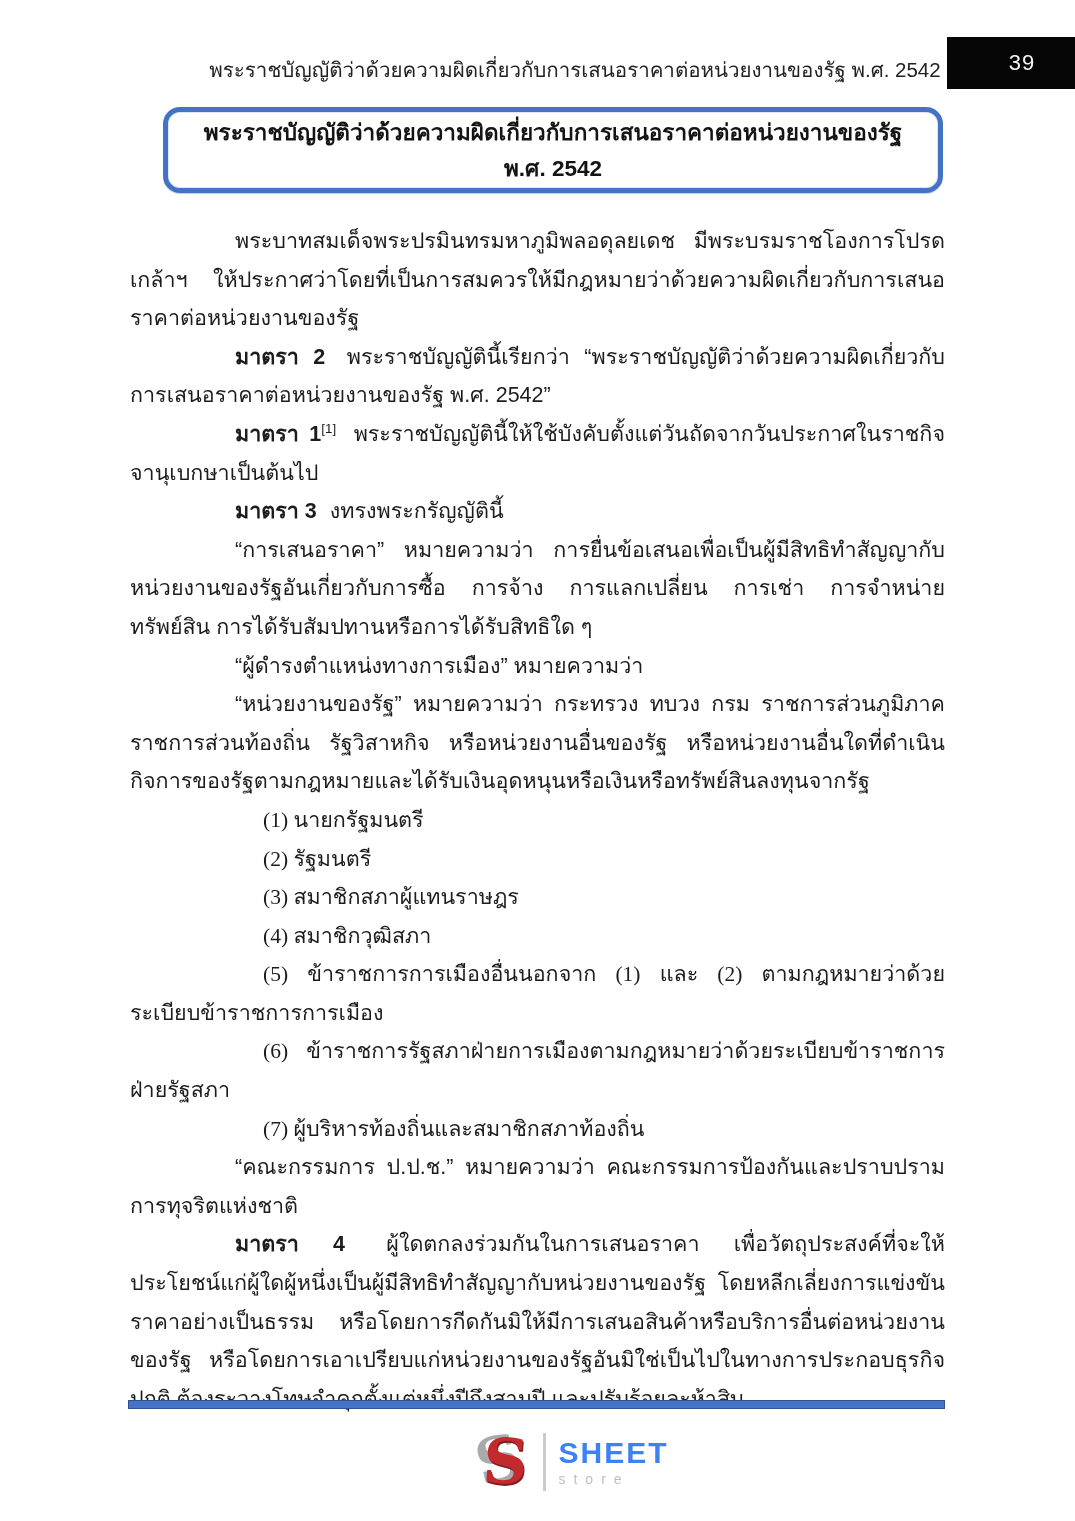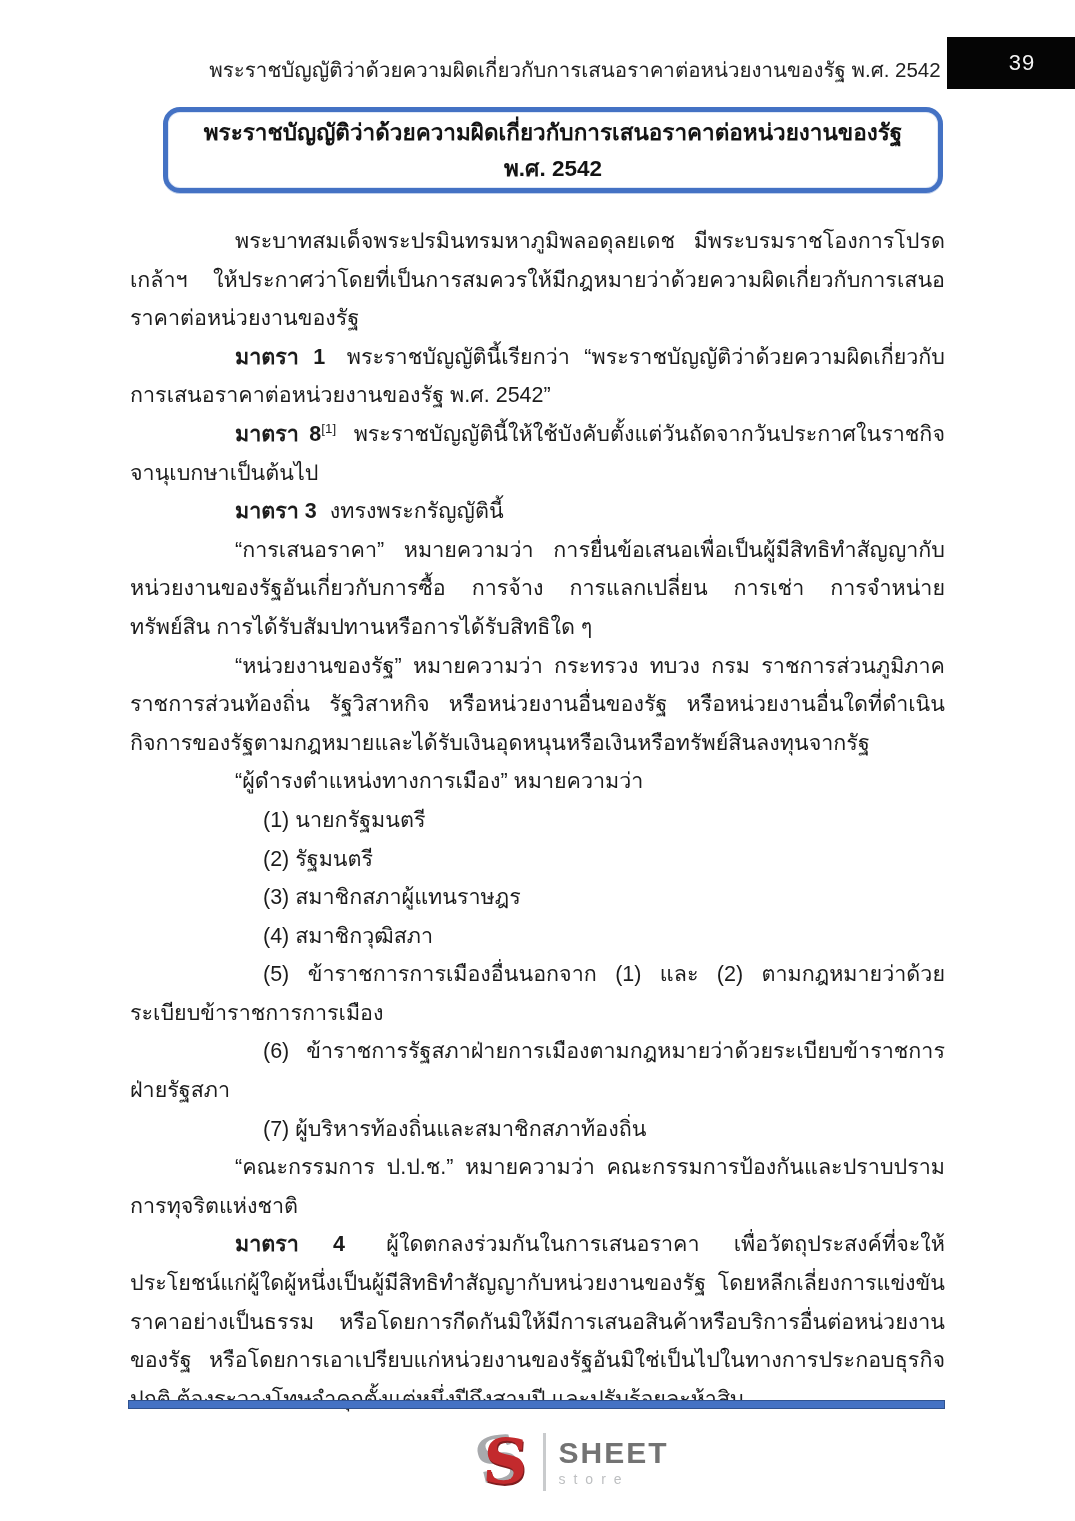--- a/index.html
+++ b/index.html
@@ -34,21 +34,21 @@
     display:flex;align-items:center;justify-content:center;
     font-size:22.5px;font-weight:bold;color:#141414;
     padding:0 30px;text-align:center;
   }
   
   .doc-body{
     position:absolute;top:222px;left:130px;width:815px;
     font-size:21.5px;line-height:38.6px;color:#1c1c1c;
   }
   .para{margin:0;text-align:justify;text-indent:105px;}
-  .para.list-item{text-indent:133px;}
+  .para.list-item{text-indent:133px;font-family:Liberation Serif, serif;}
   .sec-label{font-weight:bold;}
   .gap-r{padding-right:7px;}
   sup.fnote{font-size:0.62em;line-height:0;vertical-align:super;}
   
   .footer-bar{
     position:absolute;top:1400px;left:128px;width:817px;height:9px;
     background:#4472C4;border:1px solid #2F528F;box-sizing:border-box;
   }
   
   .footer-logo{
@@ -60,21 +60,21 @@
   .logo-s-shadow,.logo-s-main{
     position:absolute;left:6px;top:2px;
     font-family:"DejaVu Serif","Liberation Serif",serif;
     font-weight:bold;font-size:62px;line-height:76px;
   }
   .logo-s-shadow{color:#a8aaad;transform:translate(-7px,-2px) rotate(-14deg);}
   .logo-s-main{color:#c32a2d;transform:skewX(-4deg);text-shadow:1px 2px 0 #7f1d1f;}
   .logo-divider{width:3px;height:58px;background:#c9cbcd;margin:0 13px 0 8px;}
   .logo-text{display:flex;flex-direction:column;justify-content:center;}
   .logo-name{
-    font-weight:bold;font-size:30px;letter-spacing:2px;color:#737373;line-height:30px;
+    font-weight:bold;font-size:30px;letter-spacing:2px;color:#3b82f6;line-height:30px;
   }
   .logo-sub{
     font-size:14px;letter-spacing:8px;color:#bdbfc1;margin-top:4px;line-height:14px;
   }
 </style>
 </head>
 <body>
 
 <div class="page">
 
@@ -86,29 +86,29 @@
     <span>39</span>
   </div>
 
   <div class="title-box">
     <span>พระราชบัญญัติว่าด้วยความผิดเกี่ยวกับการเสนอราคาต่อหน่วยงานของรัฐ พ.ศ. 2542</span>
   </div>
 
   <div class="doc-body">
     <p class="para">พระบาทสมเด็จพระปรมินทรมหาภูมิพลอดุลยเดช มีพระบรมราชโองการโปรดเกล้าฯ ให้ประกาศว่าโดยที่เป็นการสมควรให้มีกฎหมายว่าด้วยความผิดเกี่ยวกับการเสนอราคาต่อหน่วยงานของรัฐ</p>
 
-    <p class="para"><span class="sec-label gap-r">มาตรา 1</span><span> พระราชบัญญัตินี้เรียกว่า “พระราชบัญญัติว่าด้วยความผิดเกี่ยวกับการเสนอราคาต่อหน่วยงานของรัฐ พ.ศ. 2542”</span></p>
+    <p class="para"><span class="sec-label gap-r">มาตรา 2</span><span> พระราชบัญญัตินี้เรียกว่า “พระราชบัญญัติว่าด้วยความผิดเกี่ยวกับการเสนอราคาต่อหน่วยงานของรัฐ พ.ศ. 2542”</span></p>
 
-    <p class="para"><span class="sec-label">มาตรา 8</span><sup class="fnote gap-r">[1]</sup><span> พระราชบัญญัตินี้ให้ใช้บังคับตั้งแต่วันถัดจากวันประกาศในราชกิจจานุเบกษาเป็นต้นไป</span></p>
+    <p class="para"><span class="sec-label">มาตรา 1</span><sup class="fnote gap-r">[1]</sup><span> พระราชบัญญัตินี้ให้ใช้บังคับตั้งแต่วันถัดจากวันประกาศในราชกิจจานุเบกษาเป็นต้นไป</span></p>
 
     <p class="para"><span class="sec-label gap-r">มาตรา 3</span><span> งทรงพระกรัญญัตินี้</span></p>
 
     <p class="para">“การเสนอราคา” หมายความว่า การยื่นข้อเสนอเพื่อเป็นผู้มีสิทธิทำสัญญากับหน่วยงานของรัฐอันเกี่ยวกับการซื้อ การจ้าง การแลกเปลี่ยน การเช่า การจำหน่ายทรัพย์สิน การได้รับสัมปทานหรือการได้รับสิทธิใด ๆ</p>
+    <p class="para">“ผู้ดำรงตำแหน่งทางการเมือง” หมายความว่า</p>
     <p class="para">“หน่วยงานของรัฐ” หมายความว่า กระทรวง ทบวง กรม ราชการส่วนภูมิภาค ราชการส่วนท้องถิ่น รัฐวิสาหกิจ หรือหน่วยงานอื่นของรัฐ หรือหน่วยงานอื่นใดที่ดำเนินกิจการของรัฐตามกฎหมายและได้รับเงินอุดหนุนหรือเงินหรือทรัพย์สินลงทุนจากรัฐ</p>
-    <p class="para">“ผู้ดำรงตำแหน่งทางการเมือง” หมายความว่า</p>
 
     <p class="para list-item">(1) นายกรัฐมนตรี</p>
     <p class="para list-item">(2) รัฐมนตรี</p>
     <p class="para list-item">(3) สมาชิกสภาผู้แทนราษฎร</p>
     <p class="para list-item">(4) สมาชิกวุฒิสภา</p>
     <p class="para list-item">(5) ข้าราชการการเมืองอื่นนอกจาก (1) และ (2) ตามกฎหมายว่าด้วยระเบียบข้าราชการการเมือง</p>
     <p class="para list-item">(6) ข้าราชการรัฐสภาฝ่ายการเมืองตามกฎหมายว่าด้วยระเบียบข้าราชการฝ่ายรัฐสภา</p>
     <p class="para list-item">(7) ผู้บริหารท้องถิ่นและสมาชิกสภาท้องถิ่น</p>
 
     <p class="para">“คณะกรรมการ ป.ป.ช.” หมายความว่า คณะกรรมการป้องกันและปราบปรามการทุจริตแห่งชาติ</p>

